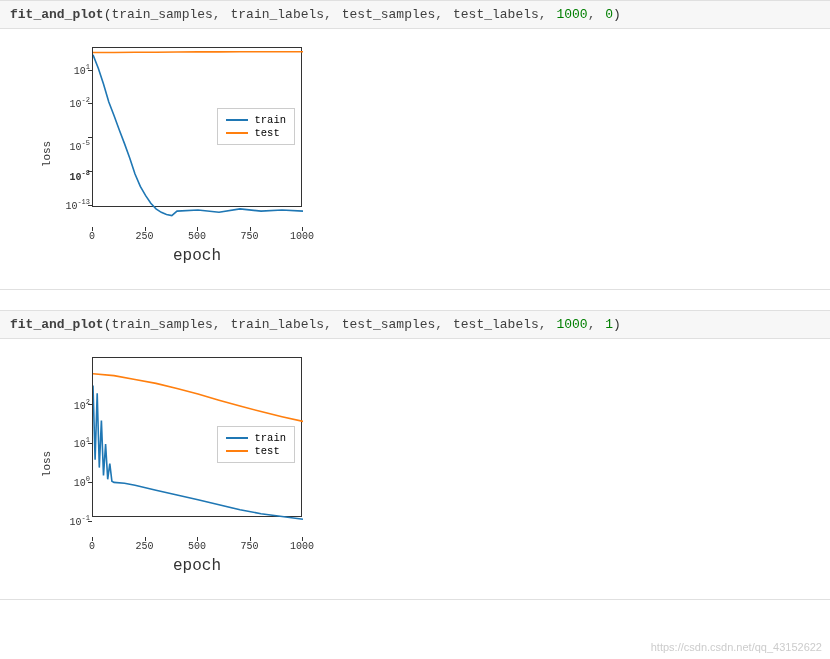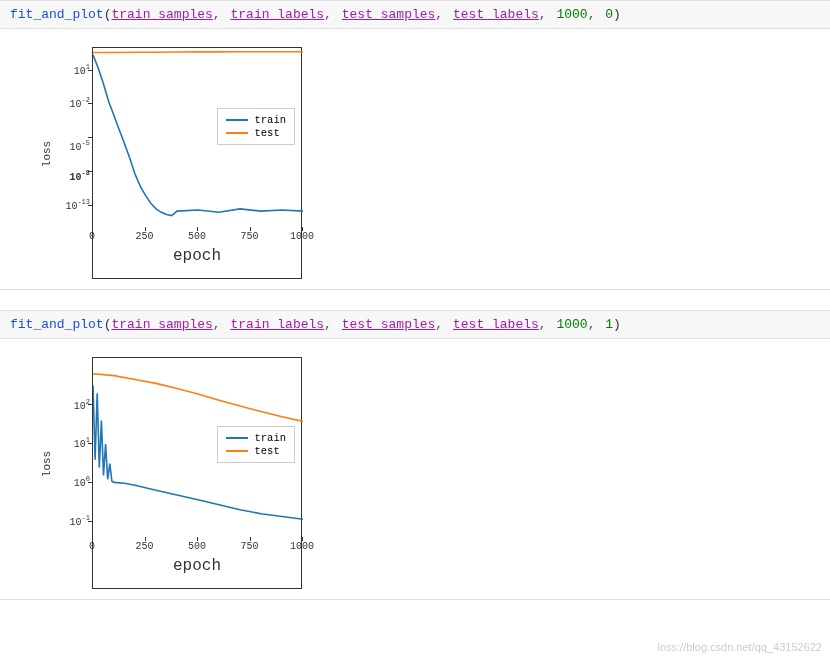--- a/index.html
+++ b/index.html
@@ -1,26 +1,26 @@
 <!DOCTYPE html>
 <html><head>
   <meta charset="utf-8">
   <style>
     * { margin: 0; padding: 0; box-sizing: border-box; }
     body { font-family: Consolas, Monaco, 'Courier New', monospace; font-size: 13px; background: #fff; width: 830px; }
     .cell { border-top: 1px solid #e0e0e0; border-bottom: 1px solid #e0e0e0; }
     .code-line { background: #f7f7f7; padding: 6px 10px; border-bottom: 1px solid #e0e0e0; }
-    .code-line .fn { color: #1d4ed8; }
+    .code-line .fn { color: #404040; font-weight: bold; }
     .code-line .paren { color: #333; }
-    .code-line .arg { color: #a21caf; text-decoration: underline; }
+    .code-line .arg { color: #404040; }
     .code-line .num { color: #007f00; }
     .code-line .comma { color: #555; margin-right: 2px; }
     .output-area { padding: 10px 10px 20px 30px; background: #fff; }
     .chart-box { position: relative; width: 300px; height: 230px; }
-    .plot-area { position: absolute; left: 62px; top: 8px; width: 210px; height: 232px; border: 1px solid #333; }
+    .plot-area { position: absolute; left: 62px; top: 8px; width: 210px; height: 160px; border: 1px solid #333; }
     .ylabel { position: absolute; left: 4px; top: 50%; transform: translateY(-50%) rotate(-90deg); transform-origin: center; font-size: 11px; color: #333; }
     .xlabel { position: absolute; left: 62px; width: 210px; text-align: center; bottom: 4px; font-size: 16px; color: #333; }
     .tick-y { position: absolute; right: 240px; font-size: 10px; color: #333; transform: translateY(-50%); white-space: nowrap; }
     .tick-y sup, .tick-x sup { font-size: 7px; }
     .tick-x { position: absolute; top: 192px; font-size: 10px; color: #333; transform: translateX(-50%); }
     .tick-mark-x { position: absolute; top: 188px; width: 1px; height: 4px; background: #333; }
     .tick-mark-y { position: absolute; left: 58px; height: 1px; width: 4px; background: #333; }
     .legend { position: absolute; border: 1px solid #ccc; background: rgba(255,255,255,0.9); padding: 4px 8px; font-size: 10.5px; }
     .legend-row { display: flex; align-items: center; gap: 6px; margin: 1px 0; }
     .legend-line { width: 22px; height: 2px; }
@@ -136,13 +136,13 @@
           <div class="tick-mark-y" style="top: 94.087px;"></div>
           <div class="tick-y" style="top: 133.217px;">10<sup>0</sup></div>
           <div class="tick-mark-y" style="top: 133.217px;"></div>
           <div class="tick-y" style="top: 172.348px;">10<sup>-1</sup></div>
           <div class="tick-mark-y" style="top: 172.348px;"></div>
         </div>
     </div>
   </div>
 </div>
 
-<div class="watermark">loss://blog.csdn.net/qq_43152622</div>
+<div class="watermark">https://csdn.csdn.net/qq_43152622</div>
 
 </body></html>

